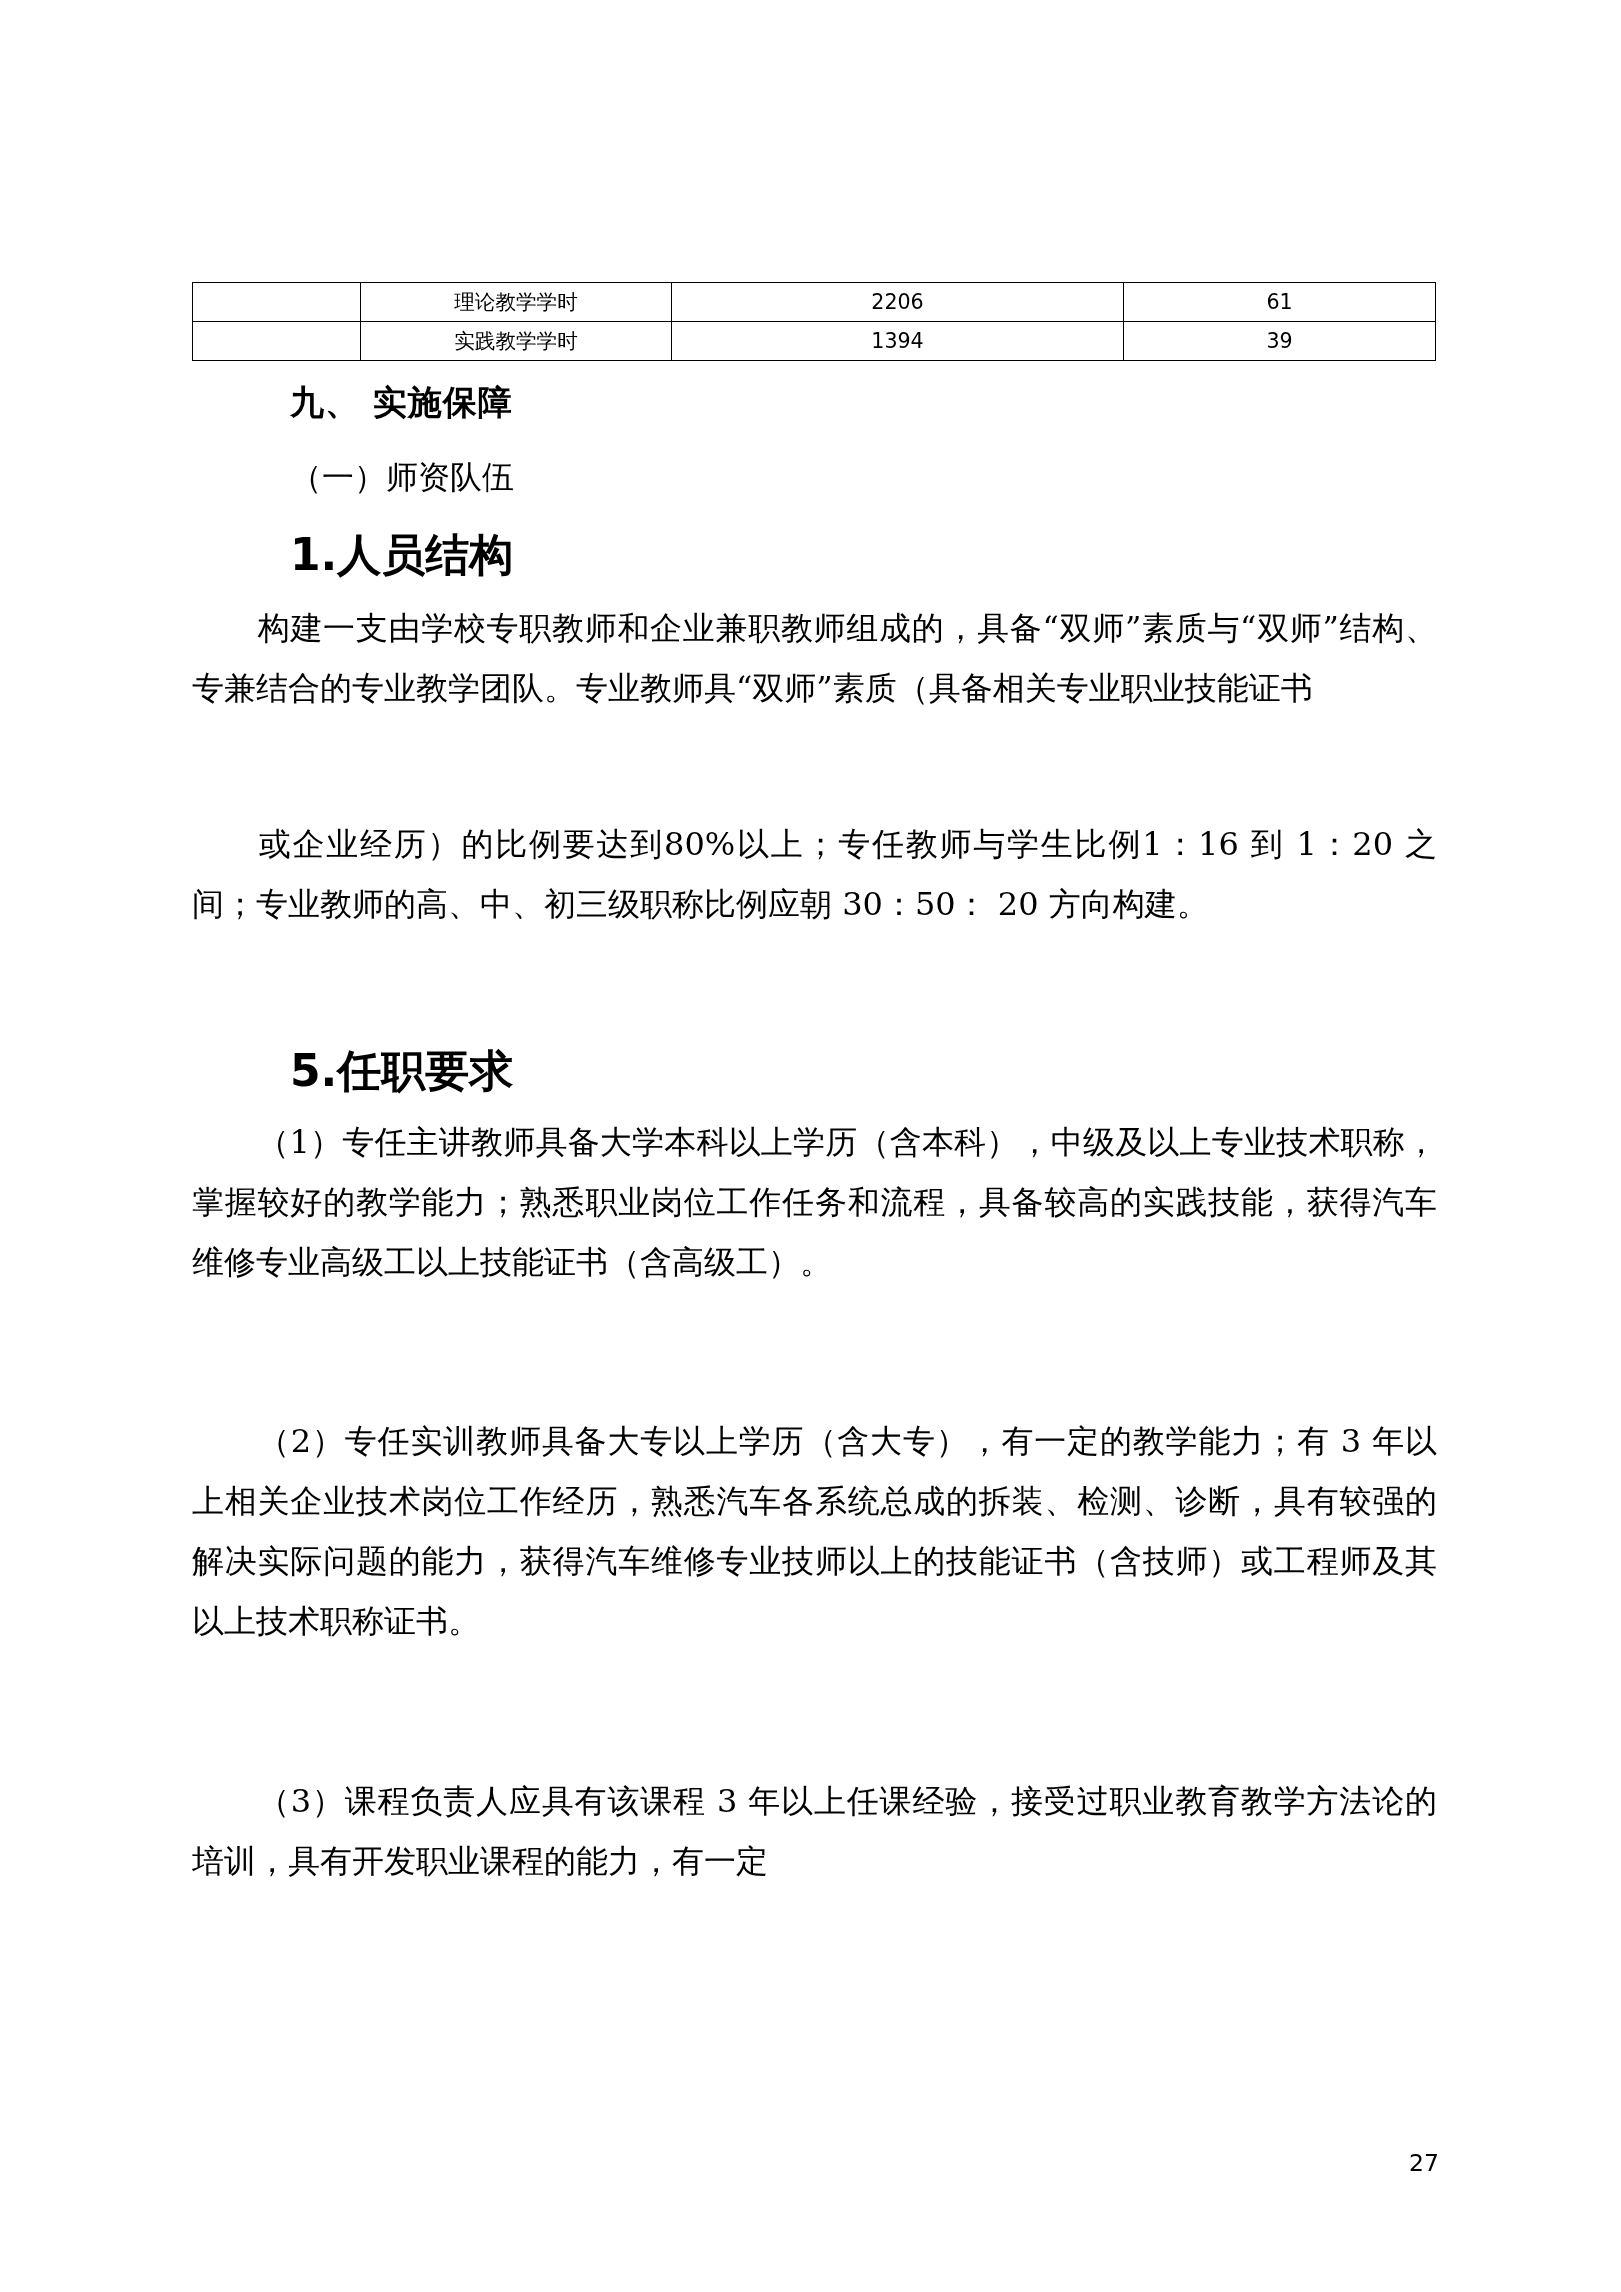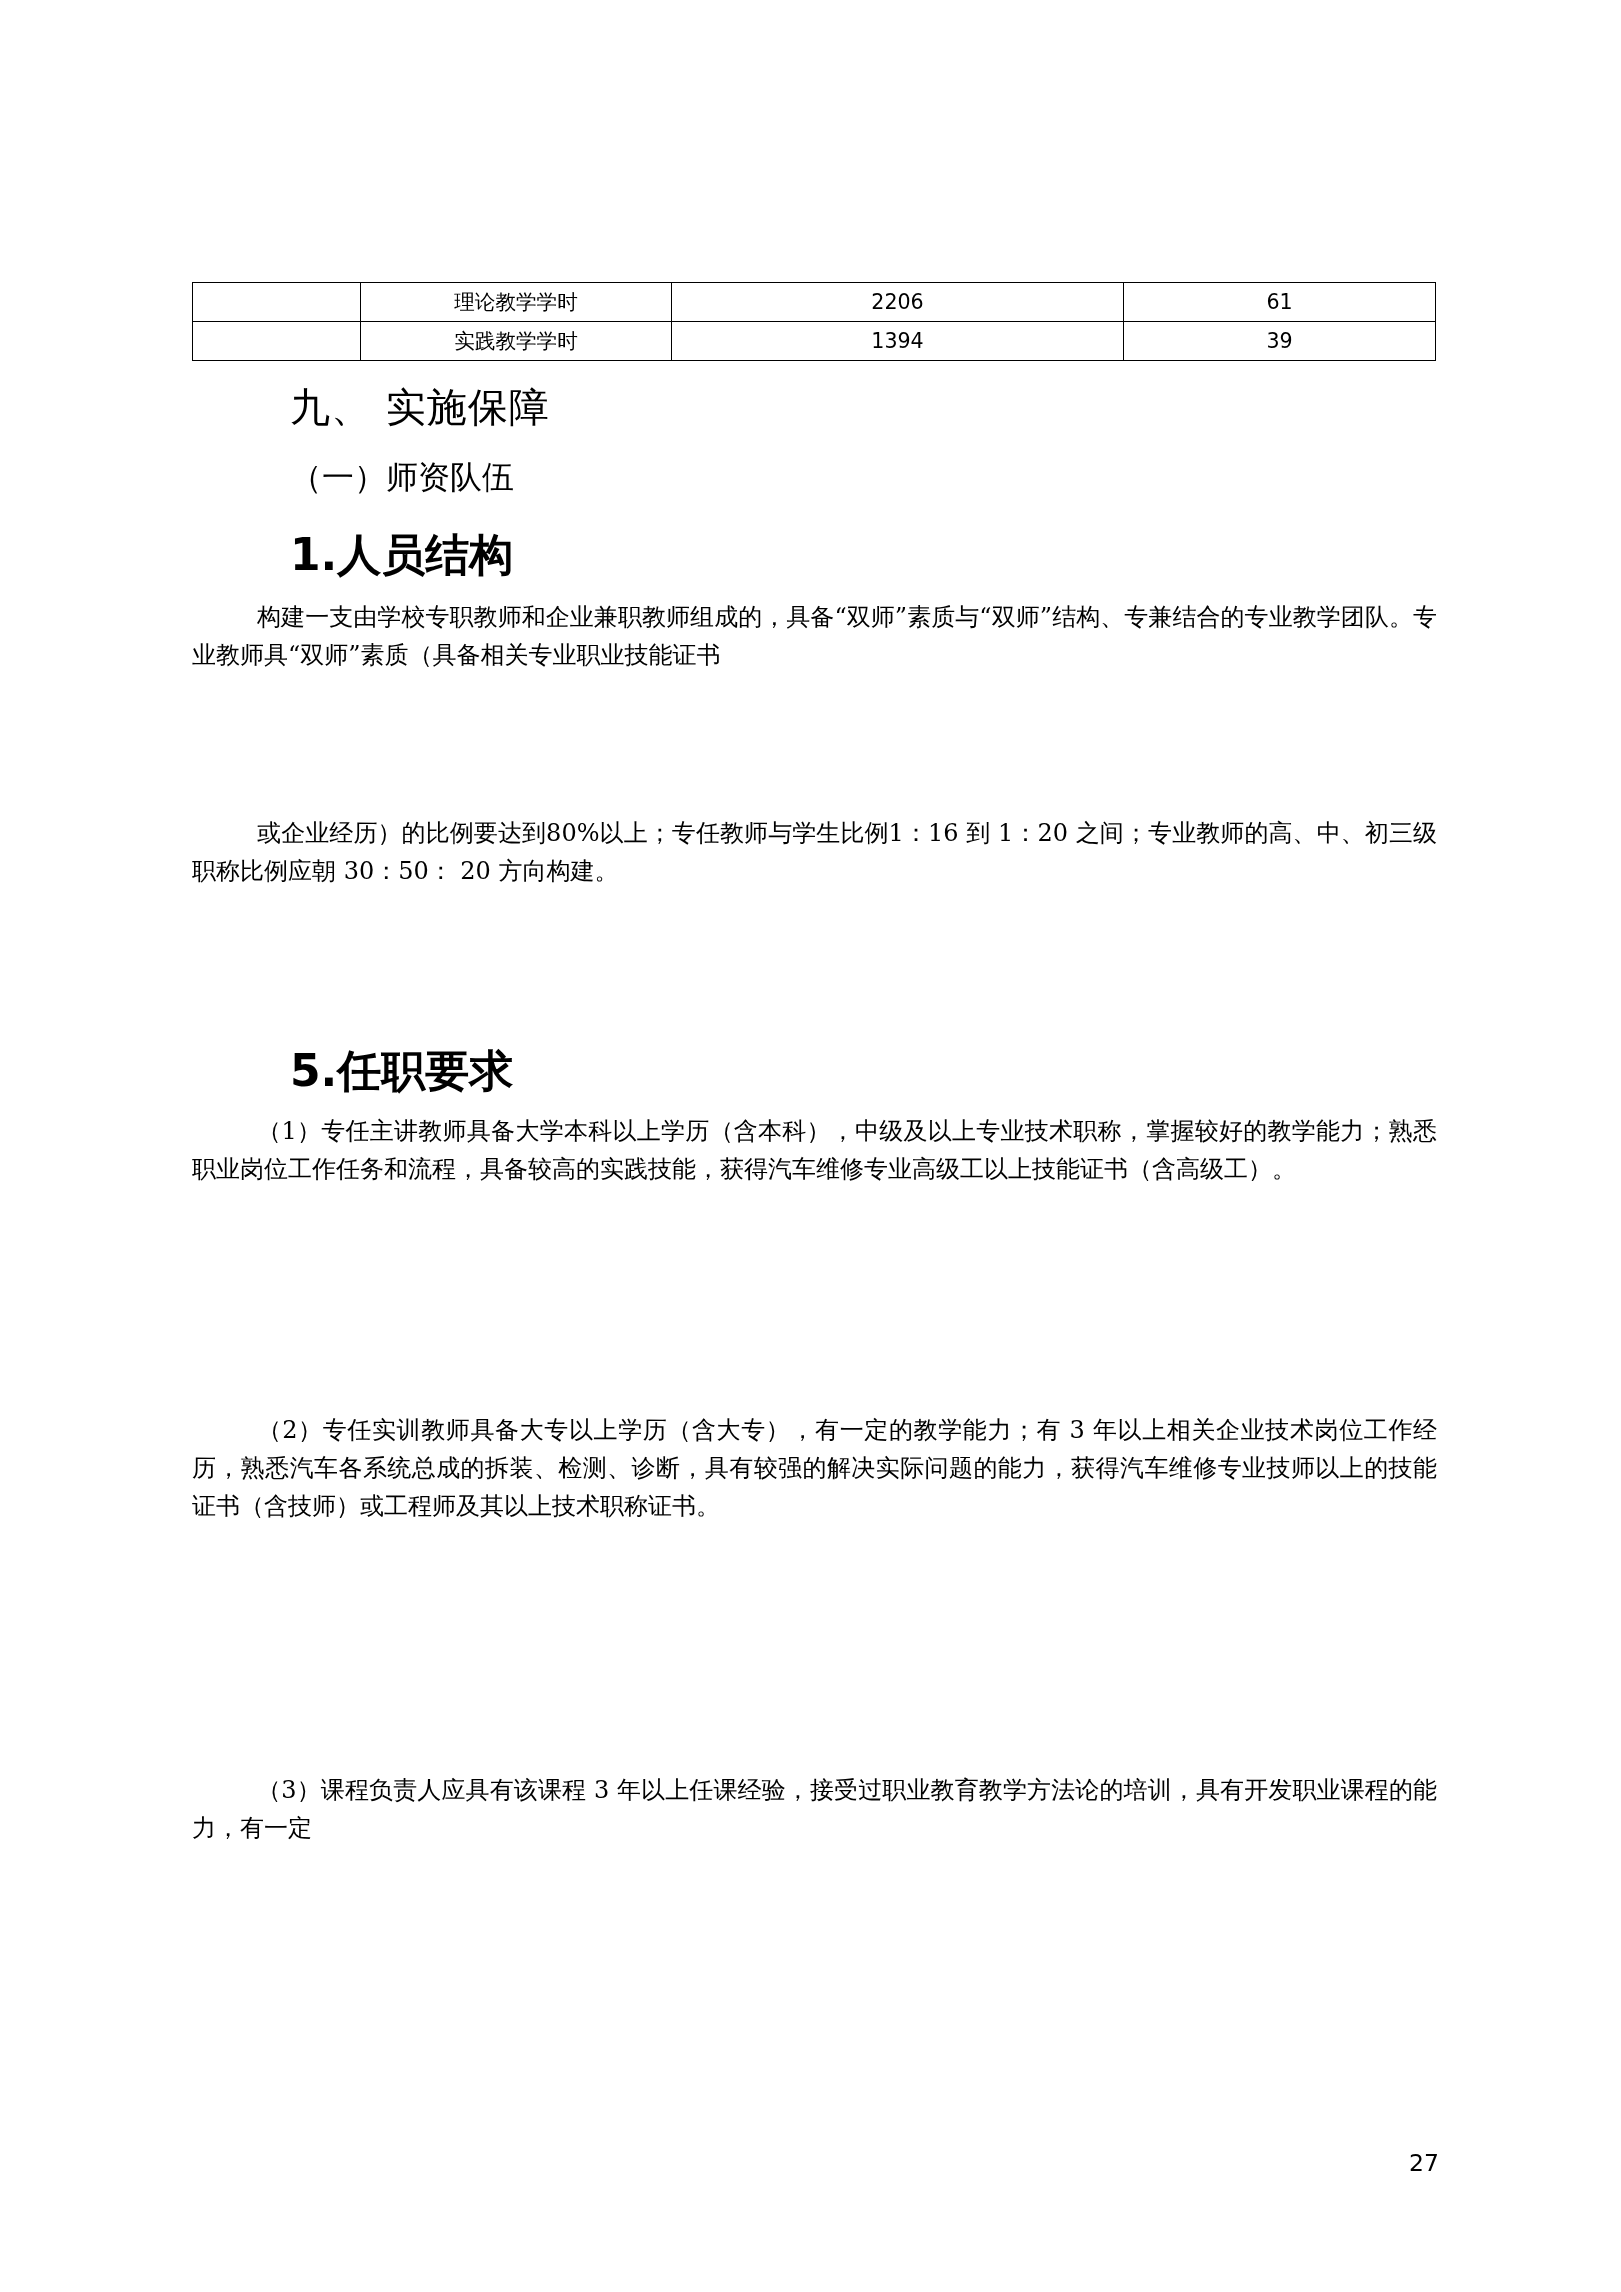--- a/index.html
+++ b/index.html
@@ -48,22 +48,22 @@
   td.col-num   { width: 451px; }
   td.col-pct   { width: 311px; }
 
   
   tr.row-first td.col-blank { border-top: 1.5px solid #000; }
 
   
   .h2 {
     position: absolute;
     font-family: "DejaVu Sans", "Liberation Sans", sans-serif;
-    font-weight: normal;
-    font-size: 40px;
+    font-weight: bold;
+    font-size: 34px;
     letter-spacing: 1px;
     white-space: nowrap;
   }
   .h3 {
     position: absolute;
     font-family: "DejaVu Serif", "Liberation Serif", serif;
     font-size: 32px;
     white-space: nowrap;
   }
   .h4 {
@@ -71,22 +71,22 @@
     font-family: "DejaVu Sans", "Liberation Sans", sans-serif;
     font-weight: bold;
     font-size: 44px;
     white-space: nowrap;
   }
   .para {
     position: absolute;
     left: 192px;
     width: 1245px;
     font-family: "DejaVu Serif", "Liberation Serif", serif;
-    font-size: 24px;
-    line-height: 38px;
+    font-size: 32px;
+    line-height: 60px;
     text-align: justify;
     text-justify: inter-ideograph;
   }
   .para .indent { display: inline-block; width: 65px; }
 
   .page-number {
     position: absolute;
     right: 182px;
     top: 2129px;
     font-family: "DejaVu Sans", "Liberation Sans", sans-serif;

